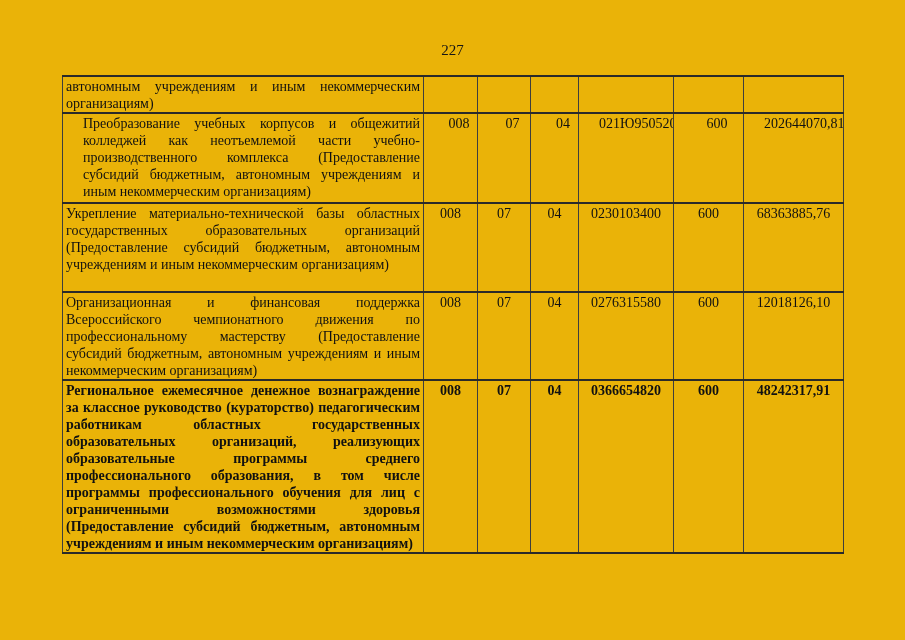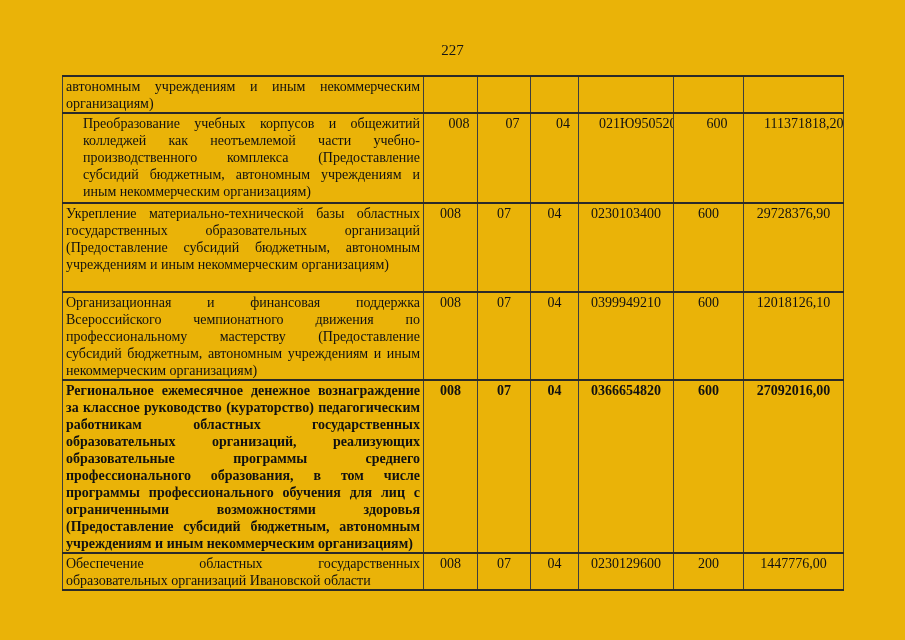--- a/index.html
+++ b/index.html
@@ -90,58 +90,49 @@
         <td class="num"></td>
       </tr>
 
       <tr class="r2">
         <td class="desc">Преобразование учебных корпусов и общежитий колледжей как неотъемлемой части учебно-производственного комплекса (Предоставление субсидий бюджетным, автономным учреждениям и иным некоммерческим организациям)</td>
         <td class="num">008</td>
         <td class="num">07</td>
         <td class="num">04</td>
         <td class="num">021Ю950520</td>
         <td class="num">600</td>
-        <td class="num">111371818,20</td>
+        <td class="num">202644070,81</td>
       </tr>
 
       <tr class="r3">
         <td class="desc">Укрепление материально-технической базы областных государственных образовательных организаций (Предоставление субсидий бюджетным, автономным учреждениям и иным некоммерческим организациям)</td>
         <td class="num">008</td>
         <td class="num">07</td>
         <td class="num">04</td>
         <td class="num">0230103400</td>
         <td class="num">600</td>
-        <td class="num">29728376,90</td>
+        <td class="num">68363885,76</td>
       </tr>
 
       <tr class="r4">
         <td class="desc">Организационная и финансовая поддержка Всероссийского чемпионатного движения по профессиональному мастерству (Предоставление субсидий бюджетным, автономным учреждениям и иным некоммерческим организациям)</td>
         <td class="num">008</td>
         <td class="num">07</td>
         <td class="num">04</td>
-        <td class="num">0399949210</td>
+        <td class="num">0276315580</td>
         <td class="num">600</td>
         <td class="num">12018126,10</td>
       </tr>
 
       <tr class="r5">
         <td class="desc">Региональное ежемесячное денежное вознаграждение за классное руководство (кураторство) педагогическим работникам областных государственных образовательных организаций, реализующих образовательные программы среднего профессионального образования, в том числе программы профессионального обучения для лиц с ограниченными возможностями здоровья (Предоставление субсидий бюджетным, автономным учреждениям и иным некоммерческим организациям)</td>
         <td class="num">008</td>
         <td class="num">07</td>
         <td class="num">04</td>
         <td class="num">0366654820</td>
         <td class="num">600</td>
-        <td class="num">27092016,00</td>
+        <td class="num">48242317,91</td>
       </tr>
 
-      <tr class="r6">
-        <td class="desc">Обеспечение областных государственных образовательных организаций Ивановской области</td>
-        <td class="num">008</td>
-        <td class="num">07</td>
-        <td class="num">04</td>
-        <td class="num">0230129600</td>
-        <td class="num">200</td>
-        <td class="num">1447776,00</td>
-      </tr>
 
     </tbody>
   </table>
 </div>
 
 </body></html>

